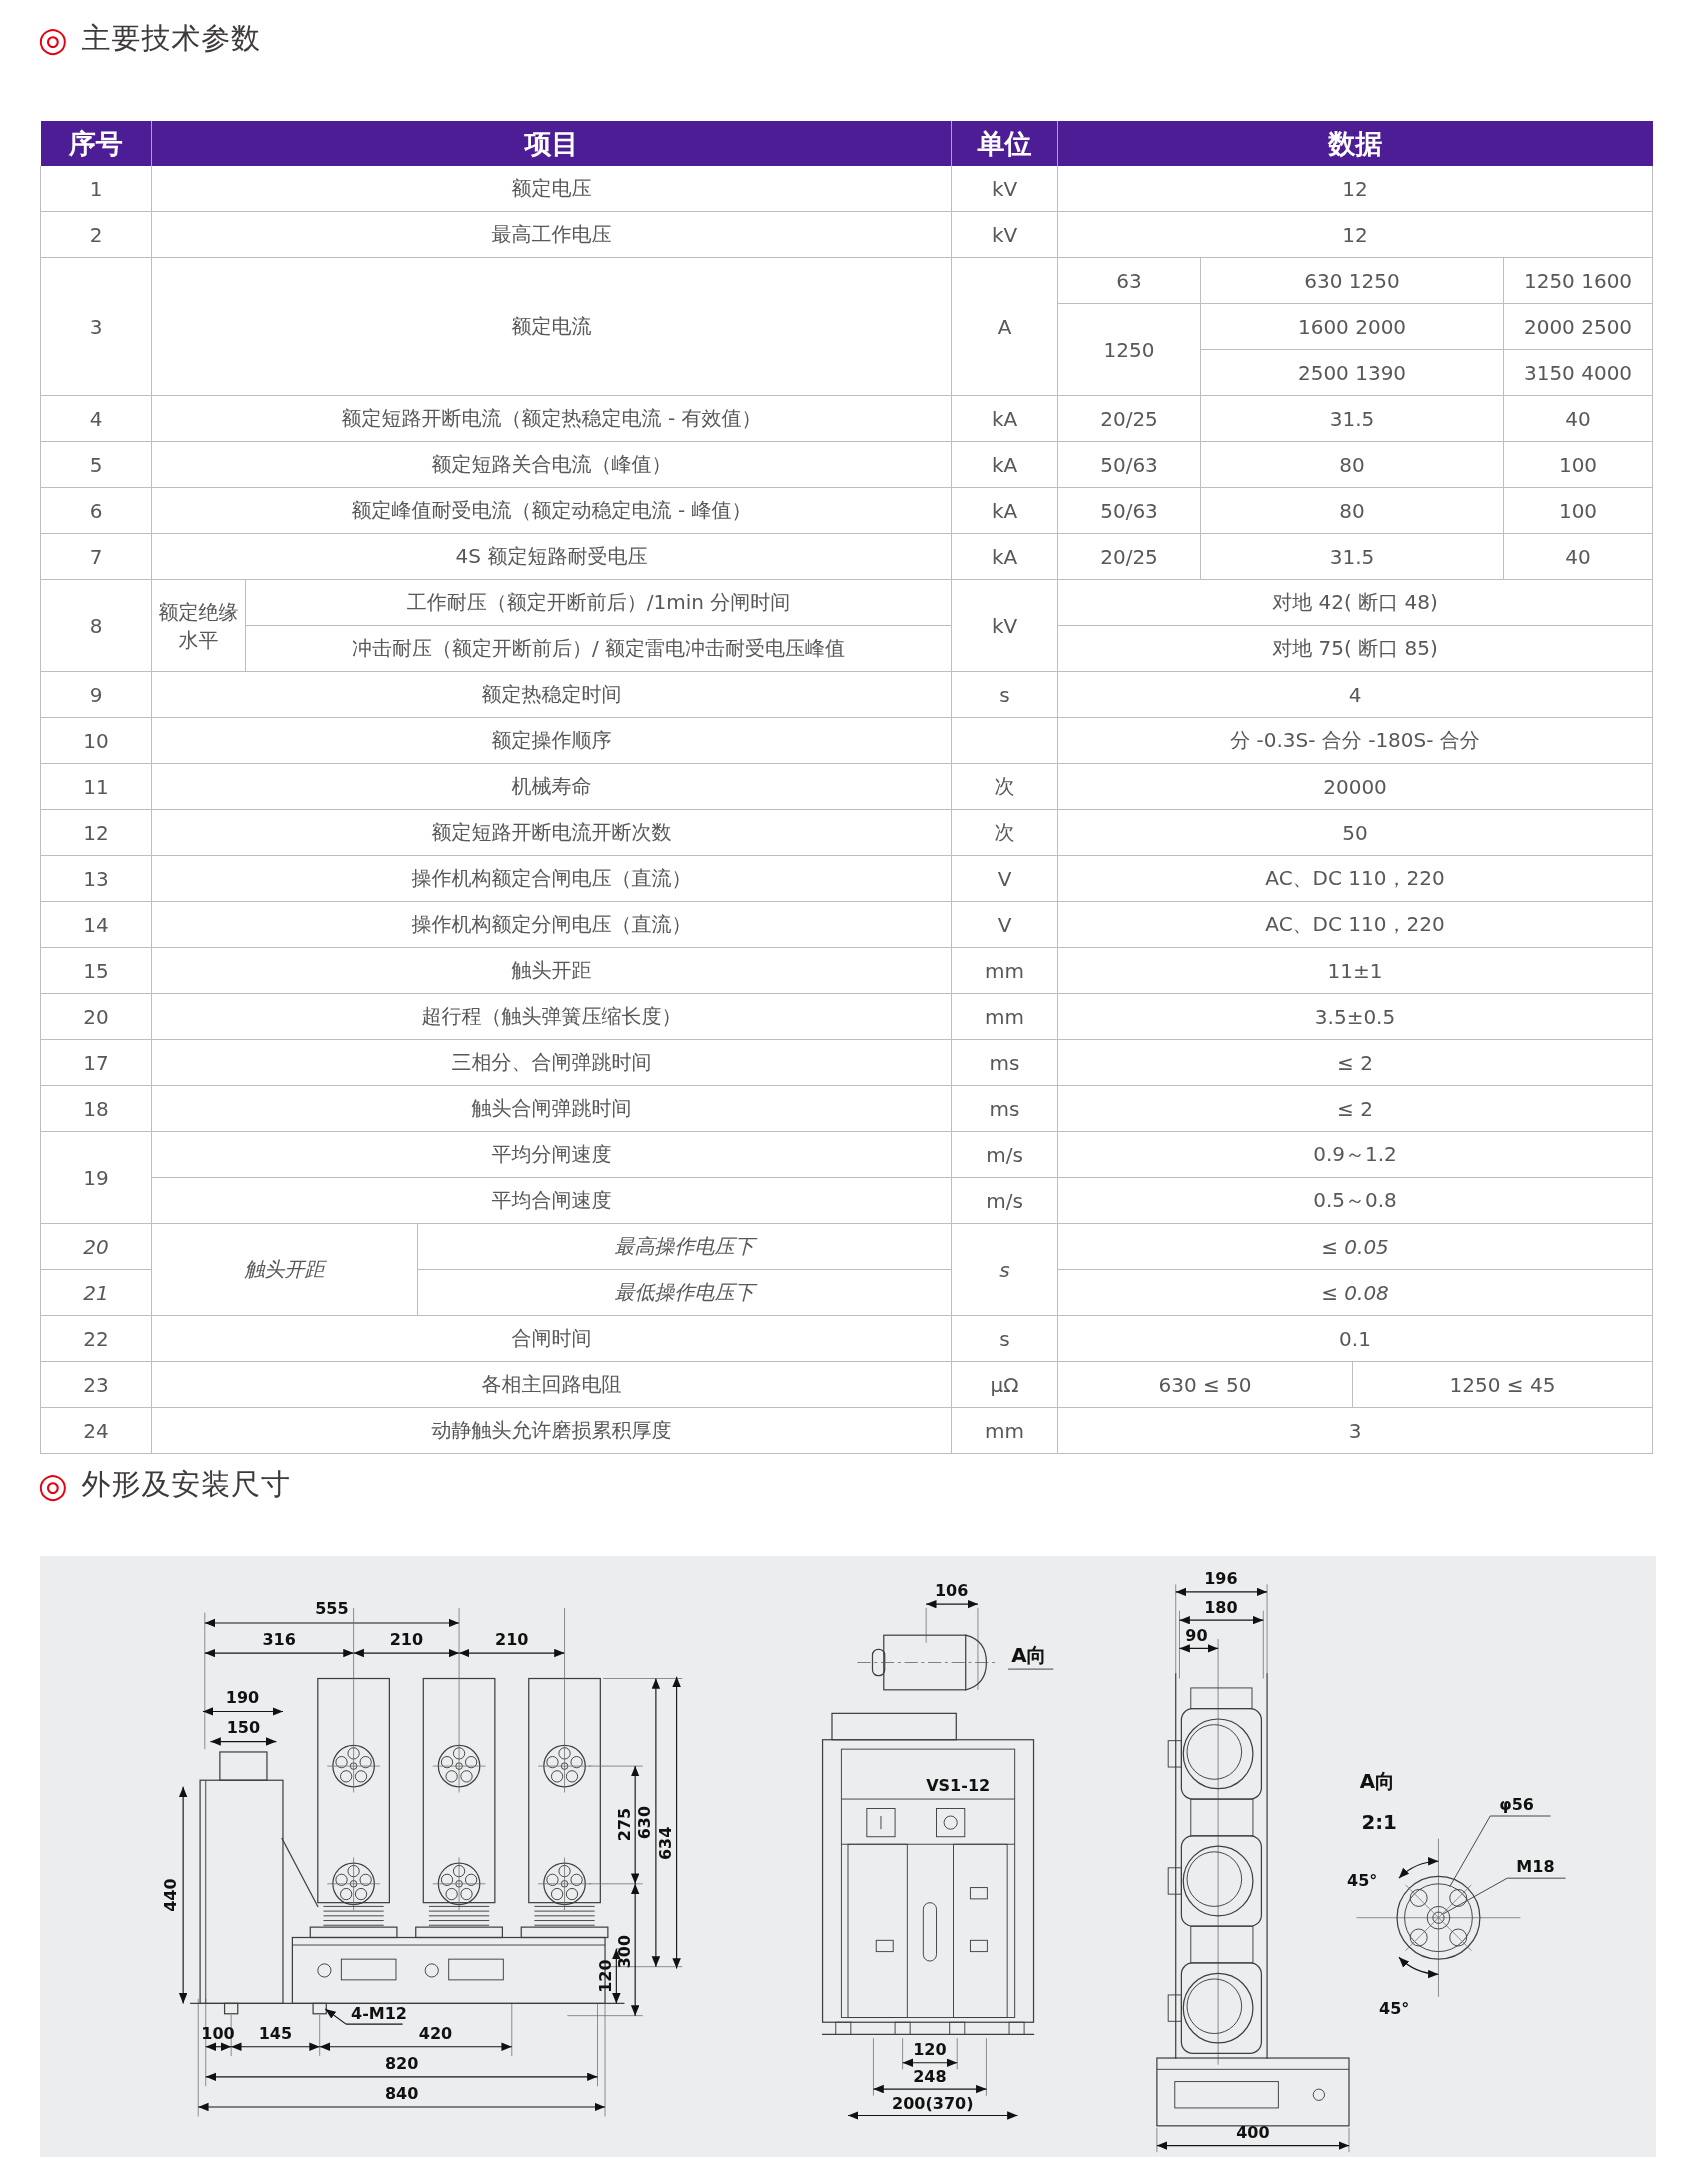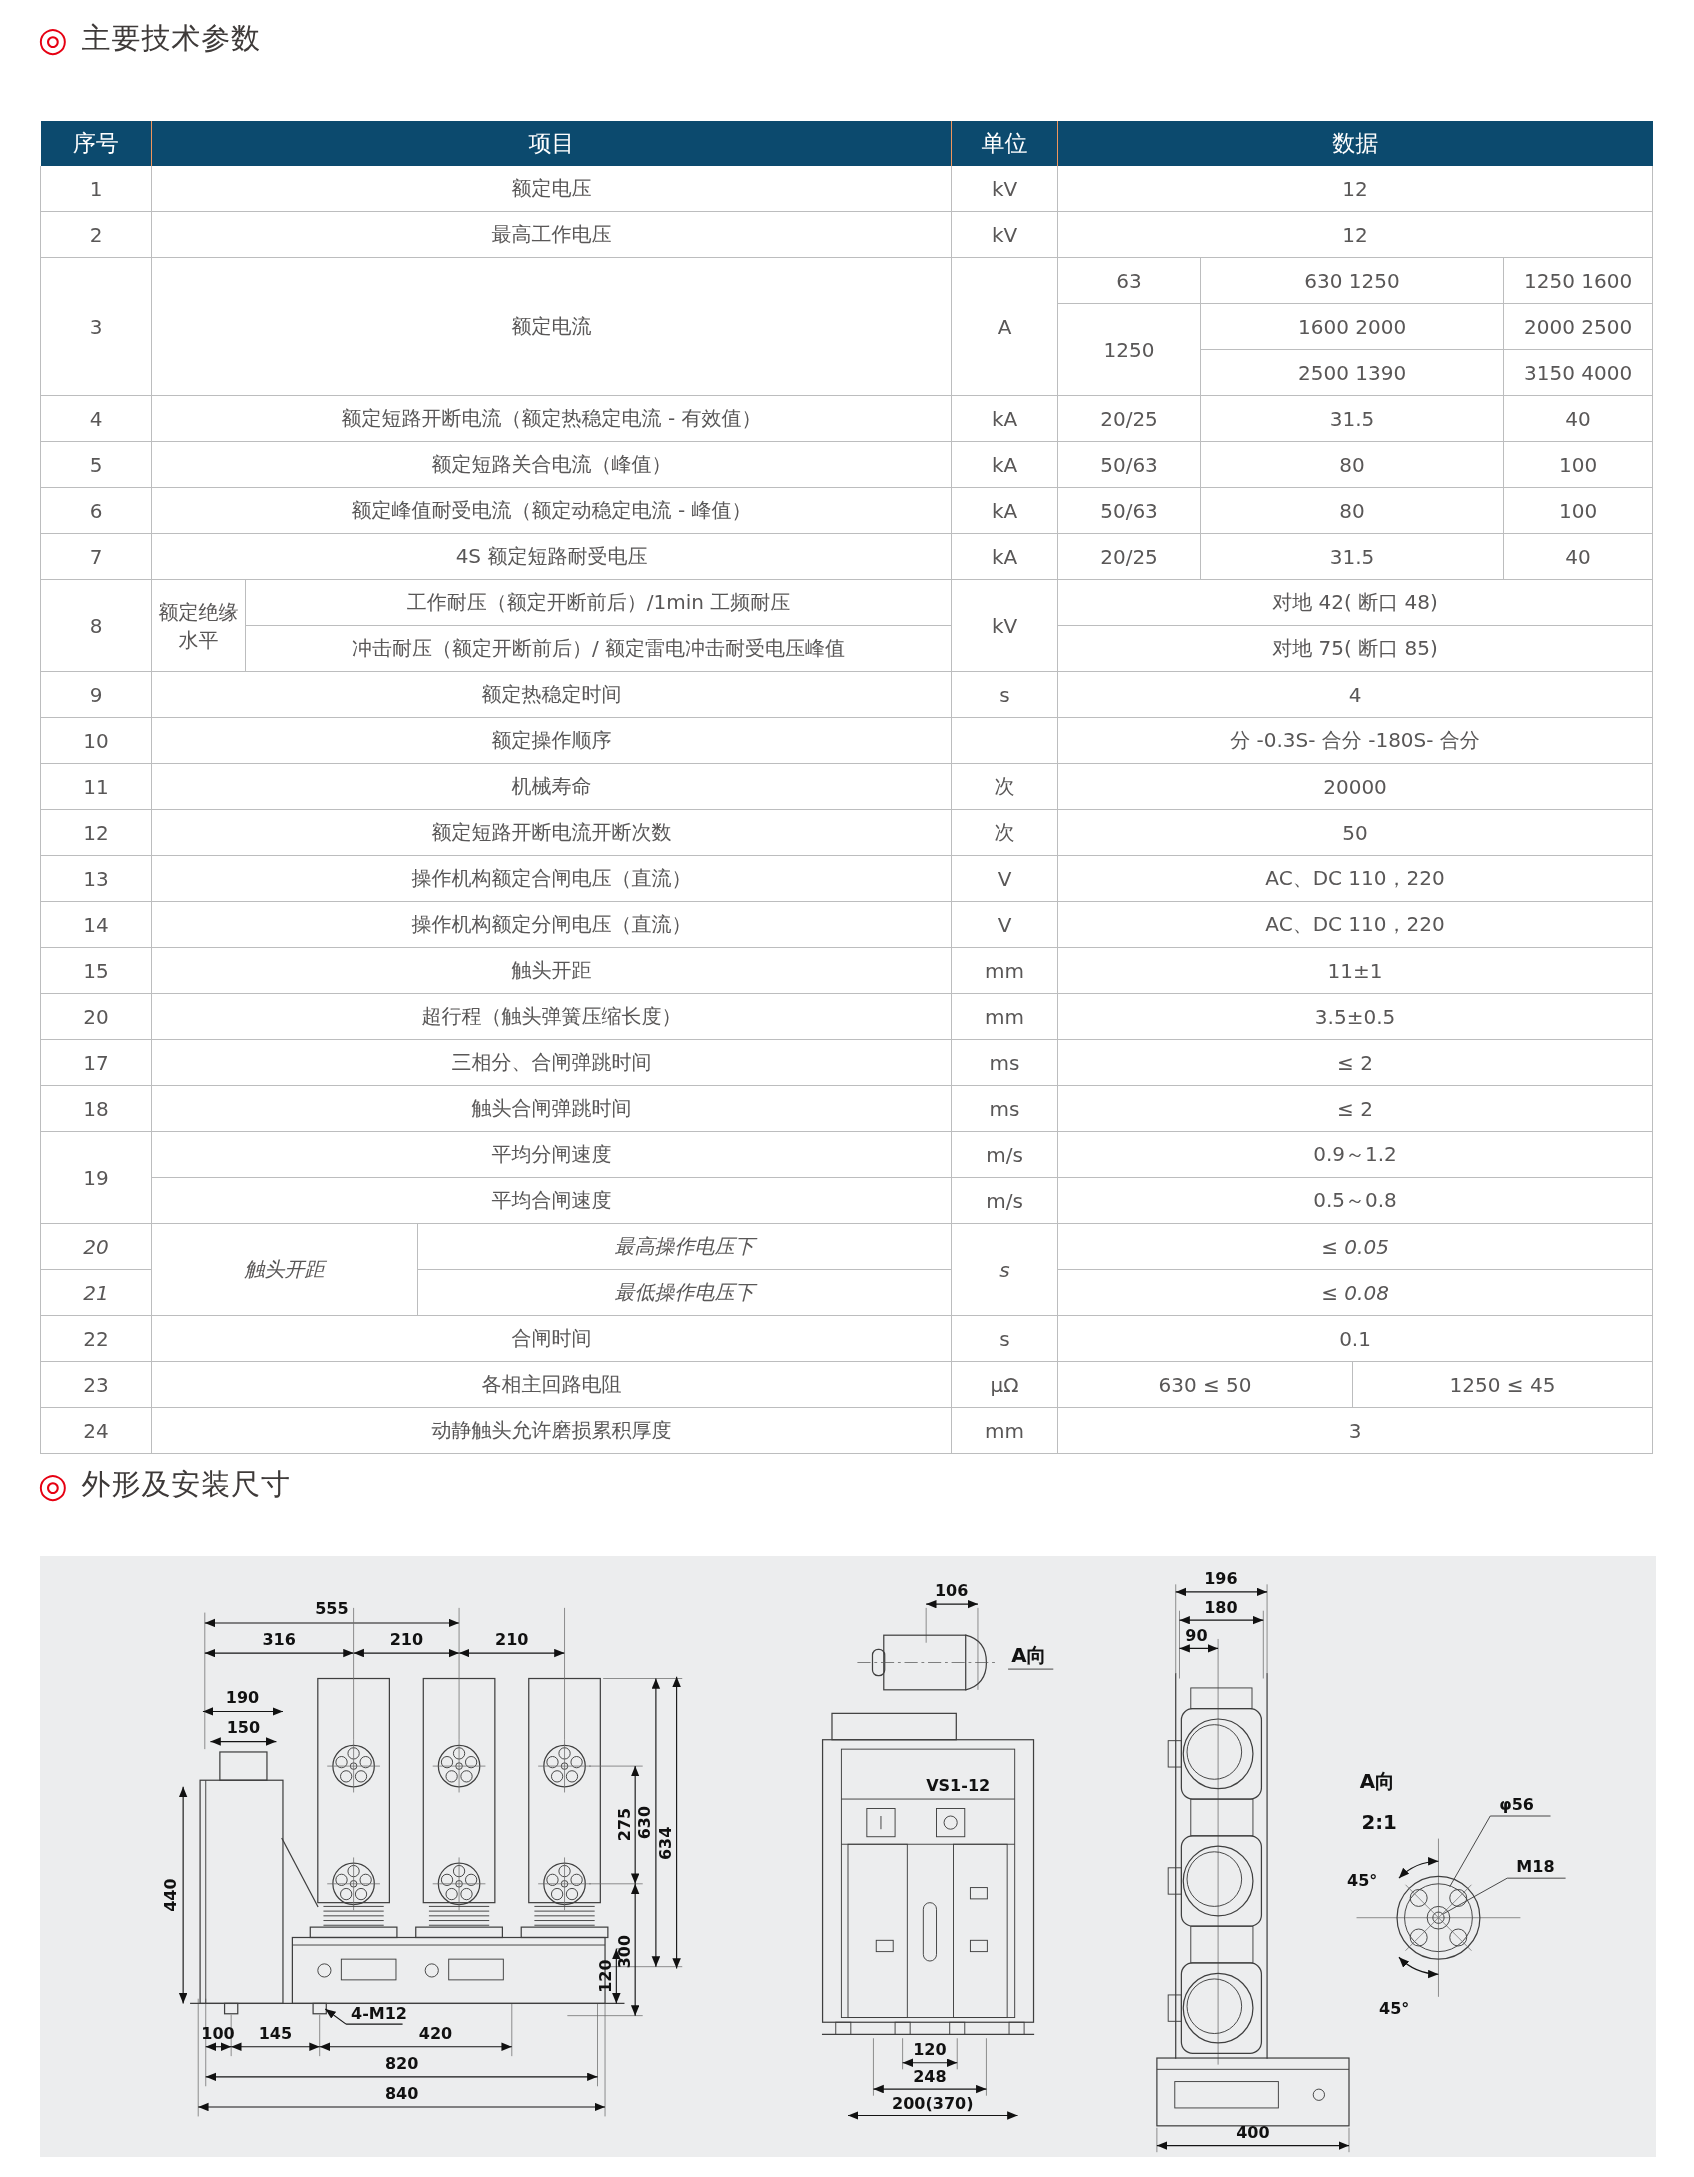--- a/index.html
+++ b/index.html
@@ -13,21 +13,21 @@
   }
   .section-title .ring{color:#e60012;font-size:34px;line-height:1;font-weight:400;}
   #sec1{top:19px;}
   #sec2{top:1465px;}
 
   table.spec{
     position:absolute;left:40px;top:121px;width:1612px;
     border-collapse:collapse;table-layout:fixed;font-size:20px;color:#595757;
   }
   table.spec th{
-    background:#0c4a6e;color:#ffffff;font-weight:400;font-size:23px;
+    background:#4c1d95;color:#ffffff;font-weight:700;font-size:27px;
     height:45px;border-left:0.9px solid #f0955c;padding:0;
   }
   table.spec th:first-child{border-left:none;}
   table.spec td{
     border:0.9px solid #bcbdbe;border-top:none;height:45px;
     text-align:center;padding:0;background:#fff;overflow:hidden;
   }
   table.spec tr{height:45px;}
   tr.h44{height:41px;} tr.h43{height:40px;font-style:italic;} tr.h56{height:53px;} tr.h82{height:77px;padding-left:12px;}
   td.tl{text-align:left;padding-left:21px;}
@@ -129,21 +129,21 @@
     <td>7</td>
     <td colspan="3" class="tl">4S 额定短路耐受电压</td>
     <td>kA</td>
     <td>20/25</td>
     <td colspan="2">31.5</td>
     <td>40</td>
   </tr>
   <tr class="h56">
     <td rowspan="2">8</td>
     <td rowspan="2" class="lbl">额定绝缘水平</td>
-    <td colspan="2" class="tl">工作耐压（额定开断前后）/1min 工频耐压</td>
+    <td colspan="2" class="tl">工作耐压（额定开断前后）/1min 分闸时间</td>
     <td rowspan="2">kV</td>
     <td colspan="4">对地 42( 断口 48)</td>
   </tr>
   <tr class="h82">
     <td colspan="2" class="tl">冲击耐压（额定开断前后）/ 额定雷电冲击耐受电压峰值</td>
     <td colspan="4">对地 75( 断口 85)</td>
   </tr>
   <tr>
     <td>9</td>
     <td colspan="3" class="tl">额定热稳定时间</td>

